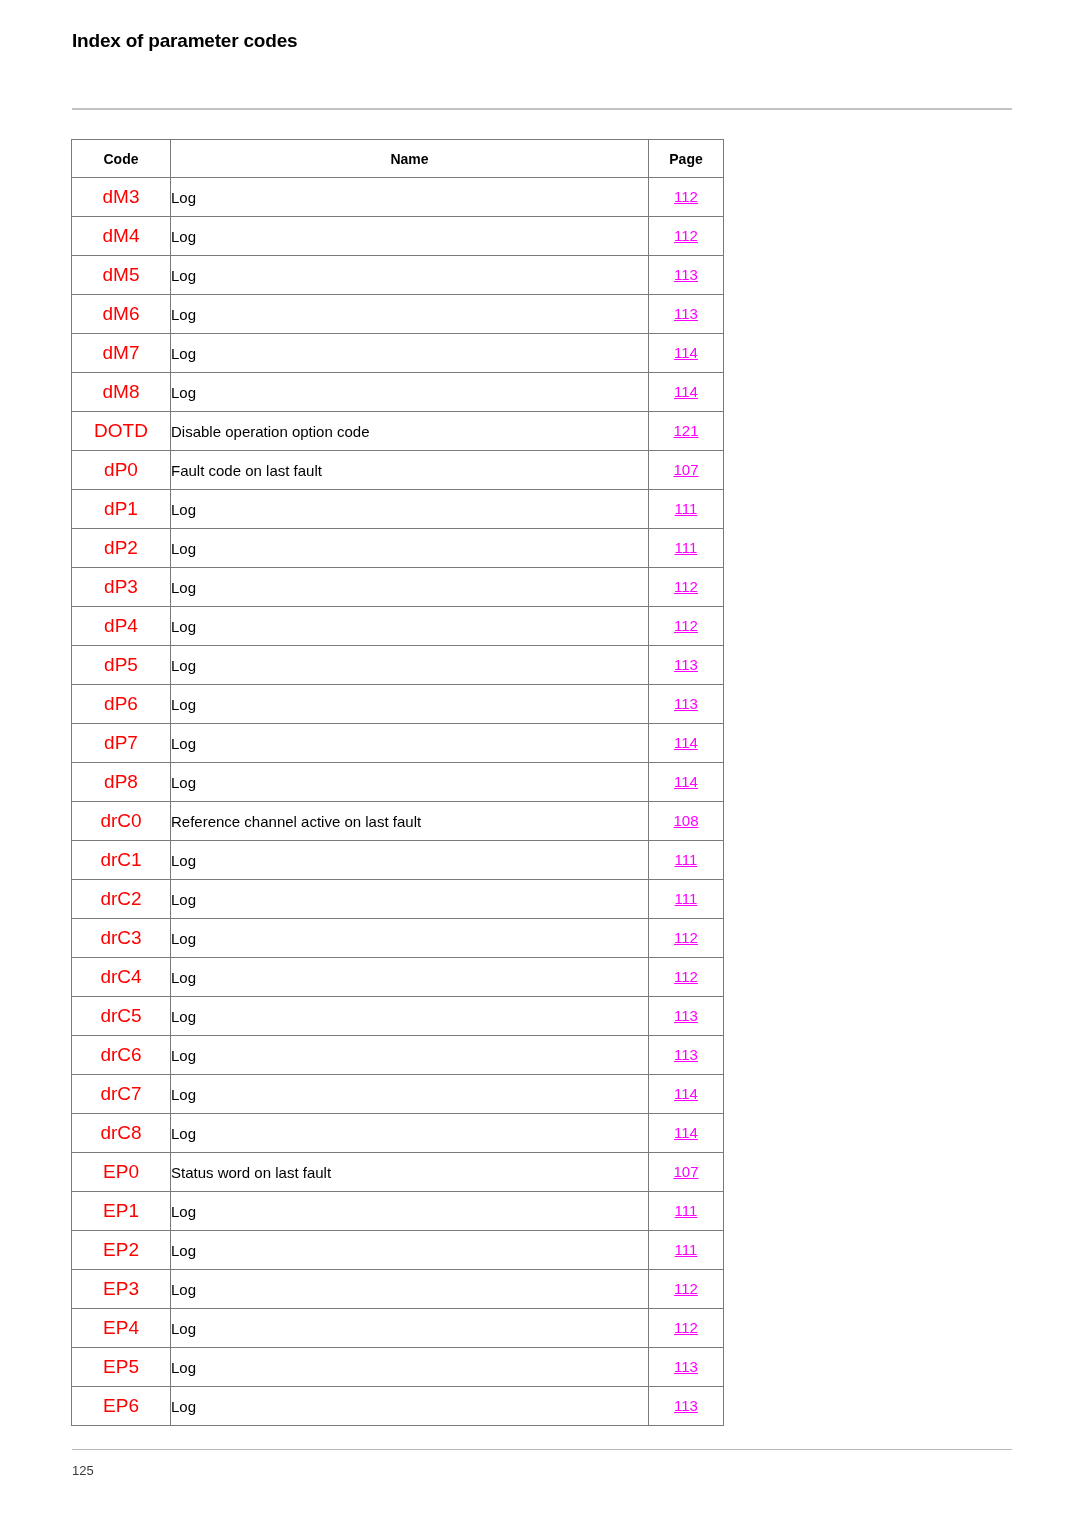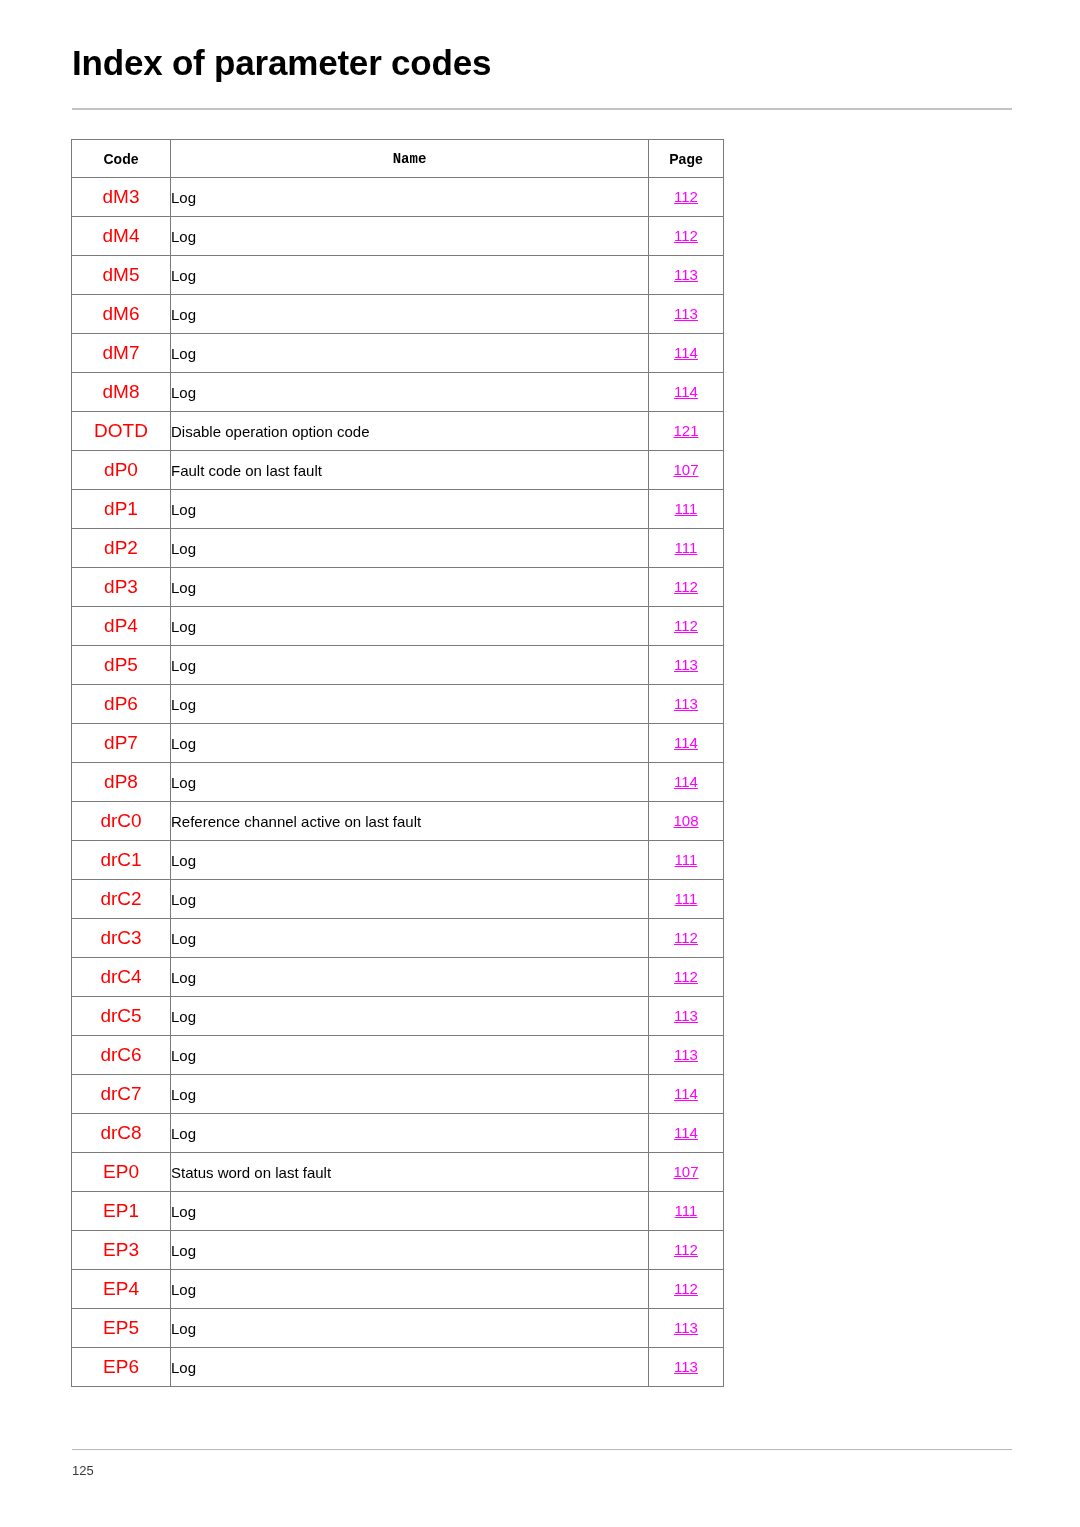--- a/index.html
+++ b/index.html
@@ -20,22 +20,22 @@
     position: absolute;
     left: 0;
     top: 0;
     width: 1080px;
     height: 1527px;
     box-sizing: border-box;
   }
   .page-title {
     position: absolute;
     left: 72px;
-    top: 46px;
-    font-size: 35px;
+    top: 24px;
+    font-size: 19px;
     font-weight: bold;
     letter-spacing: -0.2px;
     color: #000000;
     line-height: 34px;
     white-space: nowrap;
   }
   .header-rule {
     position: absolute;
     left: 72px;
     top: 108px;
@@ -83,21 +83,21 @@
     vertical-align: middle;
     box-sizing: border-box;
   }
   table.index-table thead th {
     height: 38px;
     font-size: 14px;
     font-weight: bold;
     color: #000000;
   }
   th.th-code   { text-align: center; }
-  th.th-name   { text-align: center; font-family: Liberation Mono, monospace; }
+  th.th-name   { text-align: center; }
   th.th-page   { text-align: center; }
 
   td.cell-code {
     text-align: center;
     color: #ff0000;
     font-size: 19px;
     padding-bottom: 4px;
   }
   td.cell-name {
     text-align: left;
@@ -270,20 +270,25 @@
           <td class="cell-code">EP0</td>
           <td class="cell-name">Status word on last fault</td>
           <td class="cell-page"><span class="page-link">107</span></td>
         </tr>
         <tr>
           <td class="cell-code">EP1</td>
           <td class="cell-name">Log</td>
           <td class="cell-page"><span class="page-link">111</span></td>
         </tr>
         <tr>
+          <td class="cell-code">EP2</td>
+          <td class="cell-name">Log</td>
+          <td class="cell-page"><span class="page-link">111</span></td>
+        </tr>
+        <tr>
           <td class="cell-code">EP3</td>
           <td class="cell-name">Log</td>
           <td class="cell-page"><span class="page-link">112</span></td>
         </tr>
         <tr>
           <td class="cell-code">EP4</td>
           <td class="cell-name">Log</td>
           <td class="cell-page"><span class="page-link">112</span></td>
         </tr>
         <tr>

